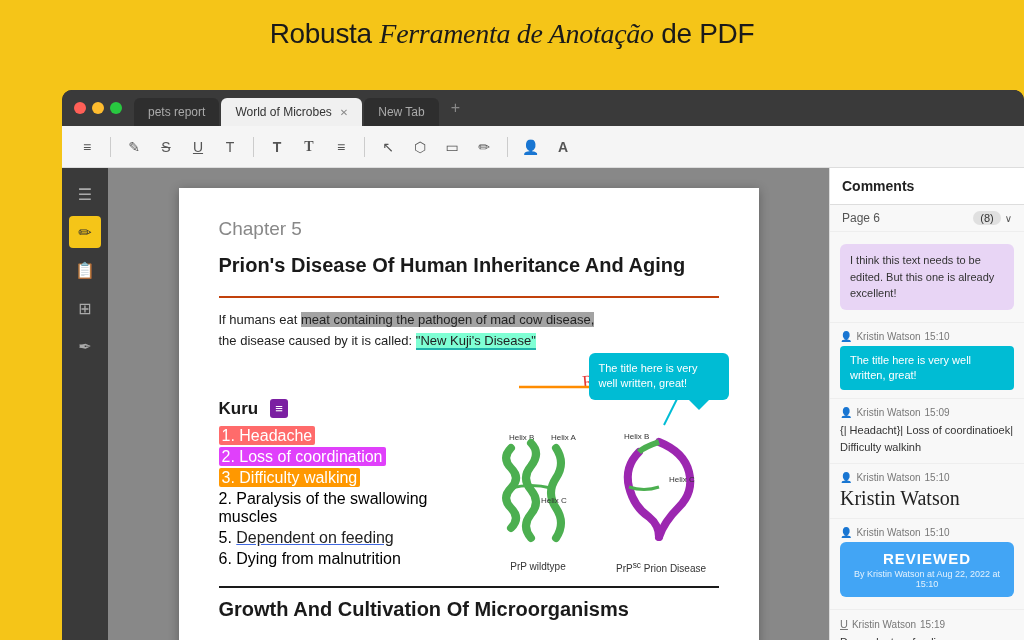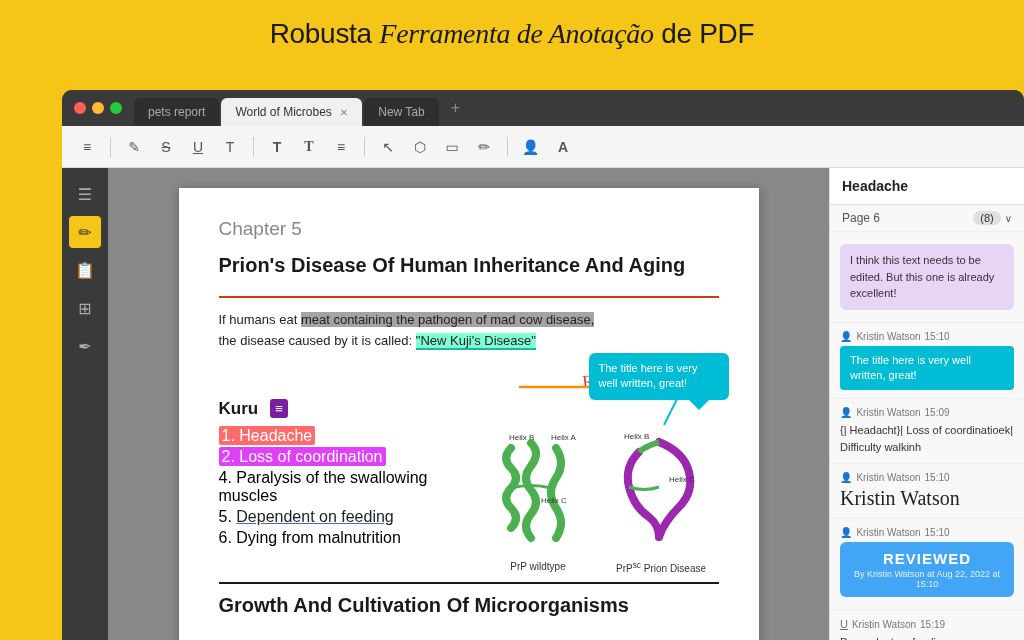--- a/index.html
+++ b/index.html
@@ -481,21 +481,22 @@
           <span>Kuru</span>
           <span class="note-icon">≡</span>
         </div>
 
         <div style="display:flex;gap:10px;align-items:flex-start;">
 
           <div style="flex:1;">
             <ul class="symptom-list">
               <li><span class="highlight-red">1. Headache</span></li>
               <li><span class="highlight-magenta">2. Loss of coordination</span></li>
-              <li>4. Paralysis of the swallowing muscles</li>
+              <li><span class="highlight-orange">3. Difficulty walking</span></li>
+              <li>2. Paralysis of the swallowing muscles</li>
               <li>5. <span class="underline-blue">Dependent on feeding</span></li>
               <li>6. Dying from malnutrition</li>
             </ul>
           </div>
 
           <div style="display:flex;gap:8px;align-items:center;">
 
             <div style="text-align:center;">
               <svg width="115" height="125" viewBox="0 0 115 125">
 
@@ -536,21 +537,21 @@
           <svg style="position:absolute;bottom:-30px;right:30px;width:40px;height:35px;">
             <line x1="20" y1="0" x2="5" y2="30" stroke="#00BCD4" stroke-width="2"></line>
           </svg>
         </div>
 
       </div>
     </div>
 
     <div class="comments-panel">
       <div class="comments-header">
-        <span class="comments-title">Headache</span>
+        <span class="comments-title">Comments</span>
       </div>
       <div class="page-info">
         <span>Page 6</span>
         <span style="display:flex;align-items:center;gap:4px;">
           <span class="badge">(8)</span>
           <span class="chevron">∨</span>
         </span>
       </div>
 
       <div class="comments-list">

